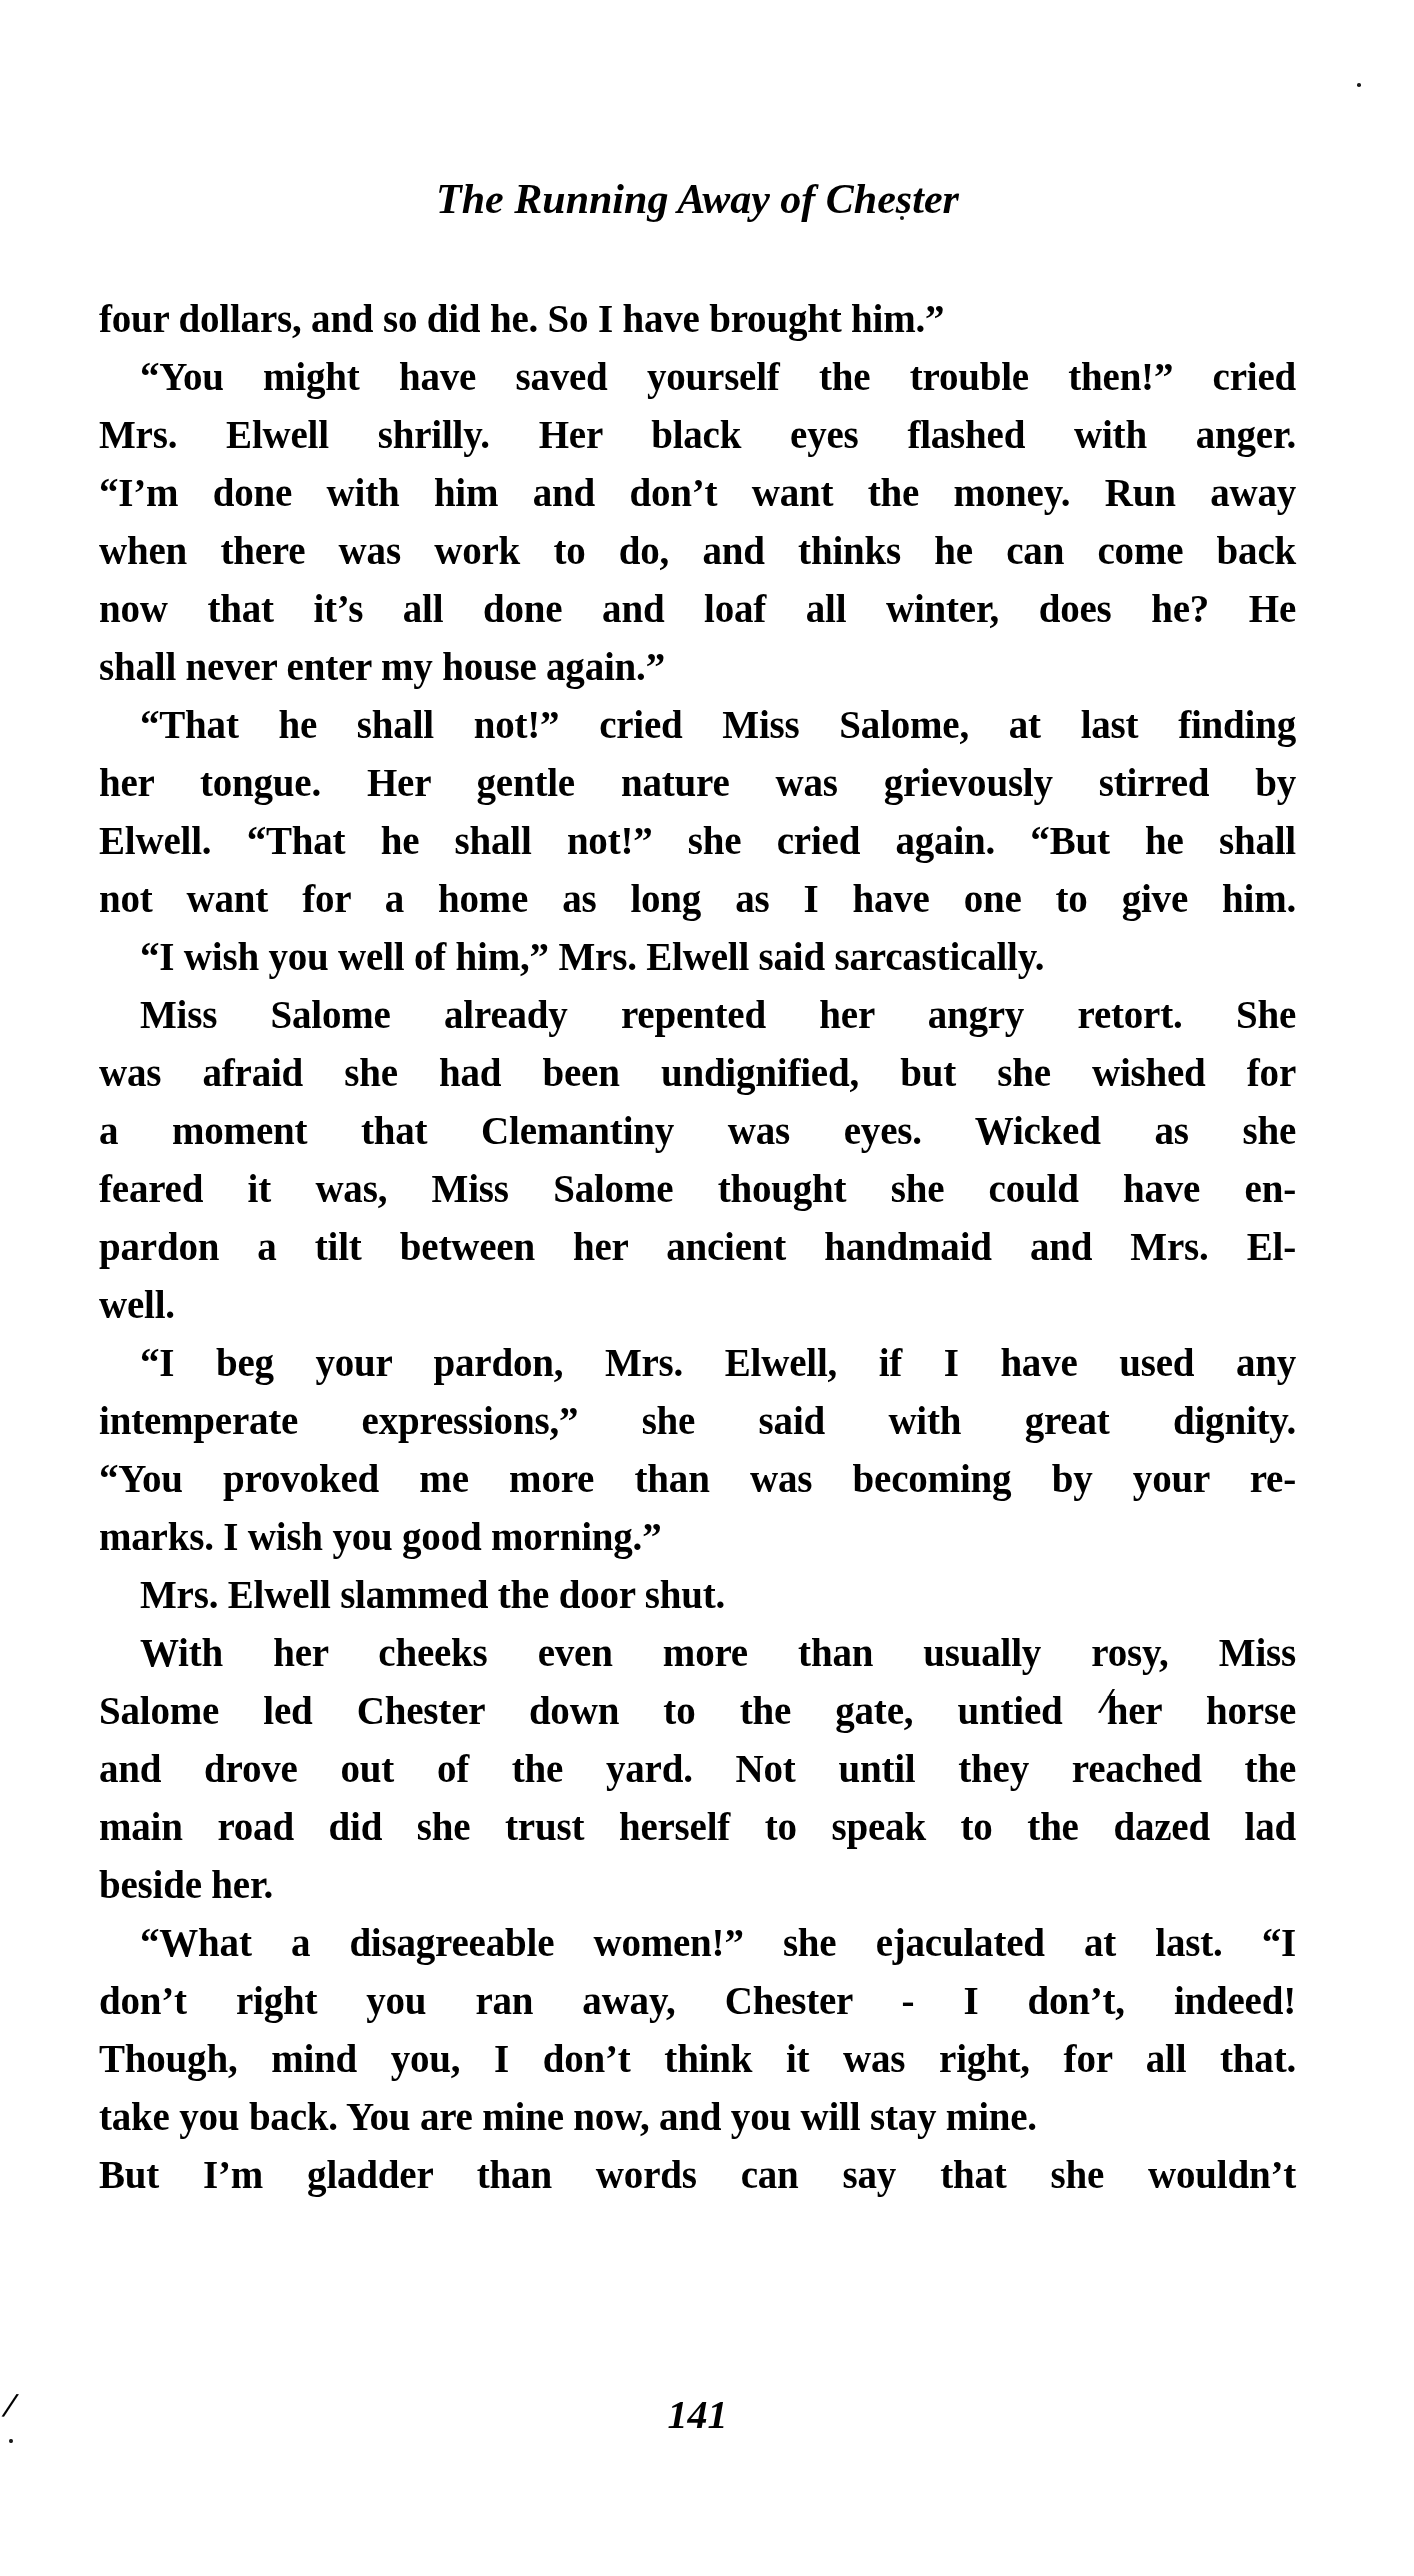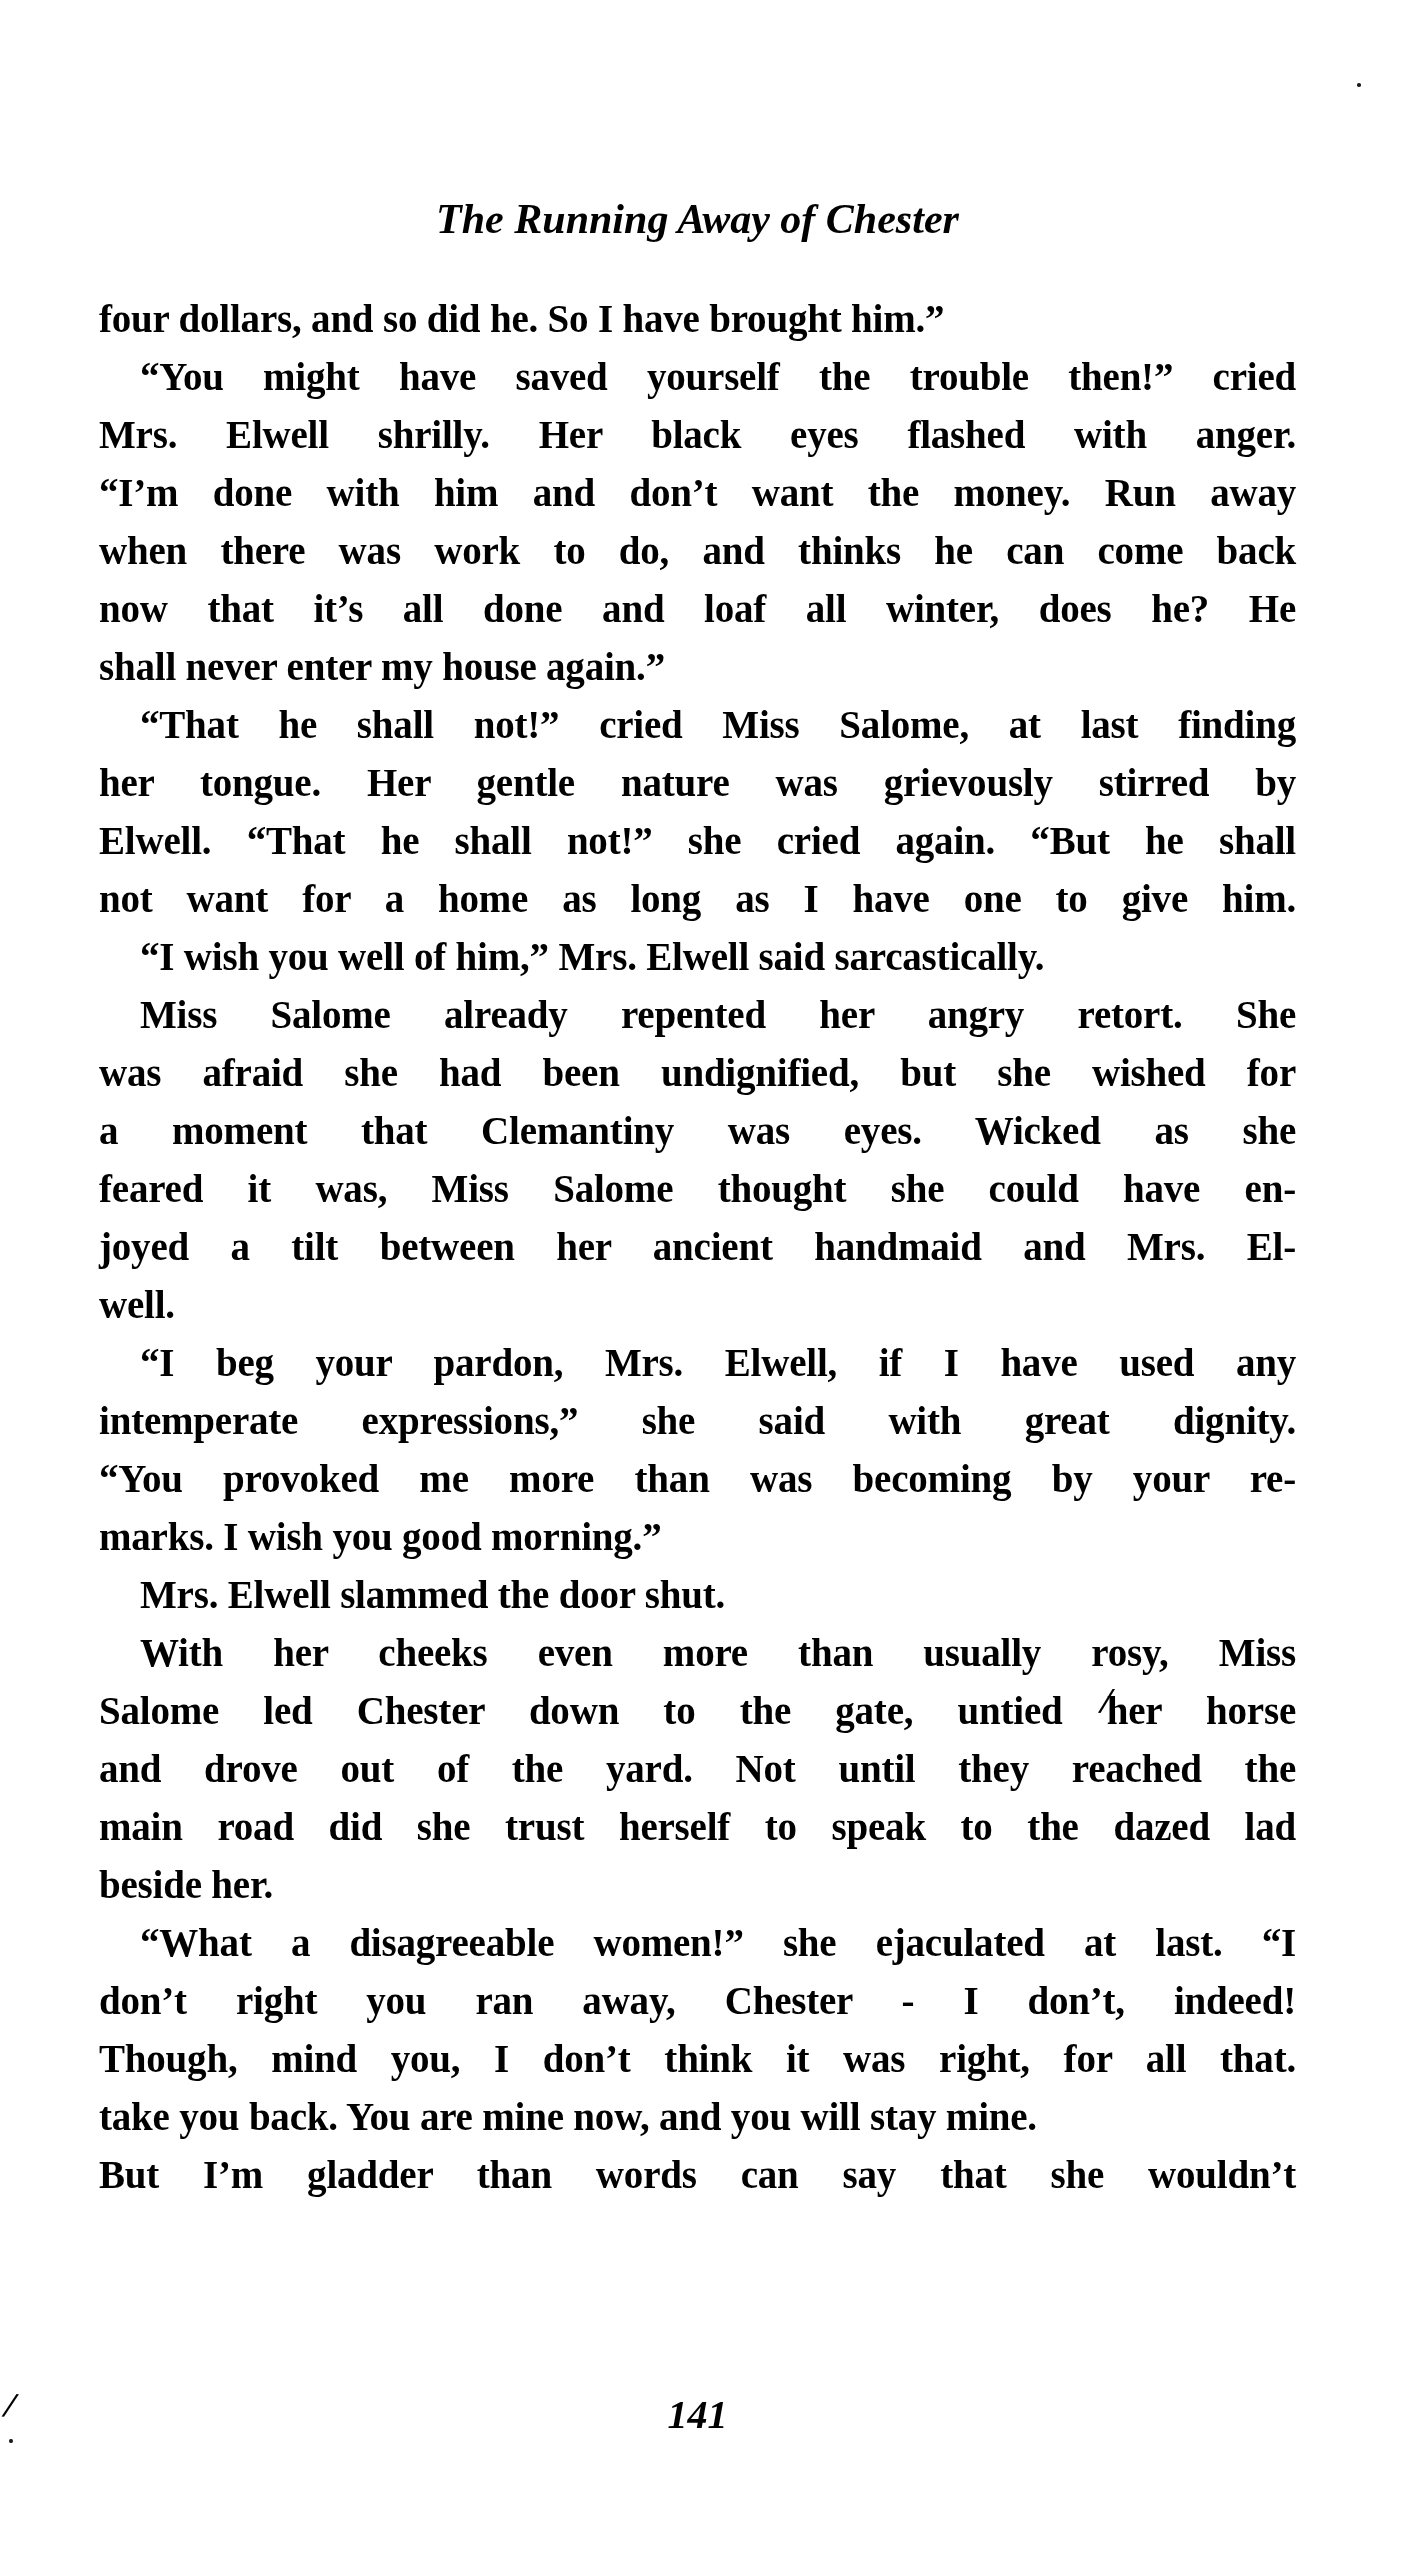--- a/index.html
+++ b/index.html
@@ -16,21 +16,20 @@
     position: absolute;
     top: 178px;
     left: 99px;
     width: 1197px;
     text-align: center;
     font-style: italic;
     font-weight: bold;
     font-size: 42px;
     line-height: 1;
     letter-spacing: 0px;
-    margin-top: 20px;
   }
   .body-text {
     position: absolute;
     top: 290px;
     left: 99px;
     width: 1197px;
     font-size: 39px;
     font-weight: bold;
     letter-spacing: -0.2px;
   }
@@ -88,21 +87,21 @@
     <div class="line natural">shall never enter my house again.”</div>
     <div class="line indent">“That he shall not!” cried Miss Salome, at last finding</div>
     <div class="line">her tongue. Her gentle nature was grievously stirred by</div>
     <div class="line">Elwell. “That he shall not!” she cried again. “But he shall</div>
     <div class="line">not want for a home as long as I have one to give him.</div>
     <div class="line indent natural">“I wish you well of him,” Mrs. Elwell said sarcastically.</div>
     <div class="line indent">Miss Salome already repented her angry retort. She</div>
     <div class="line">was afraid she had been undignified, but she wished for</div>
     <div class="line">a moment that Clemantiny was eyes. Wicked as she</div>
     <div class="line">feared it was, Miss Salome thought she could have en-</div>
-    <div class="line">joyed a tilt between her ancient handmaid and Mrs. El-</div>
+    <div class="line">pardon a tilt between her ancient handmaid and Mrs. El-</div>
     <div class="line natural">well.</div>
     <div class="line indent">“I beg your pardon, Mrs. Elwell, if I have used any</div>
     <div class="line">intemperate expressions,” she said with great dignity.</div>
     <div class="line">“You provoked me more than was becoming by your re-</div>
     <div class="line natural">marks. I wish you good morning.”</div>
     <div class="line indent natural">Mrs. Elwell slammed the door shut.</div>
     <div class="line indent">With her cheeks even more than usually rosy, Miss</div>
     <div class="line">Salome led Chester down to the gate, untied her horse</div>
     <div class="line">and drove out of the yard. Not until they reached the</div>
     <div class="line">main road did she trust herself to speak to the dazed lad</div>

